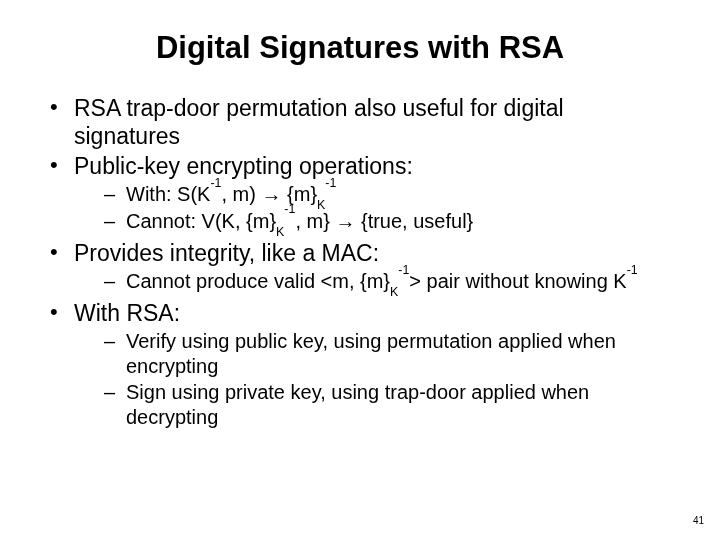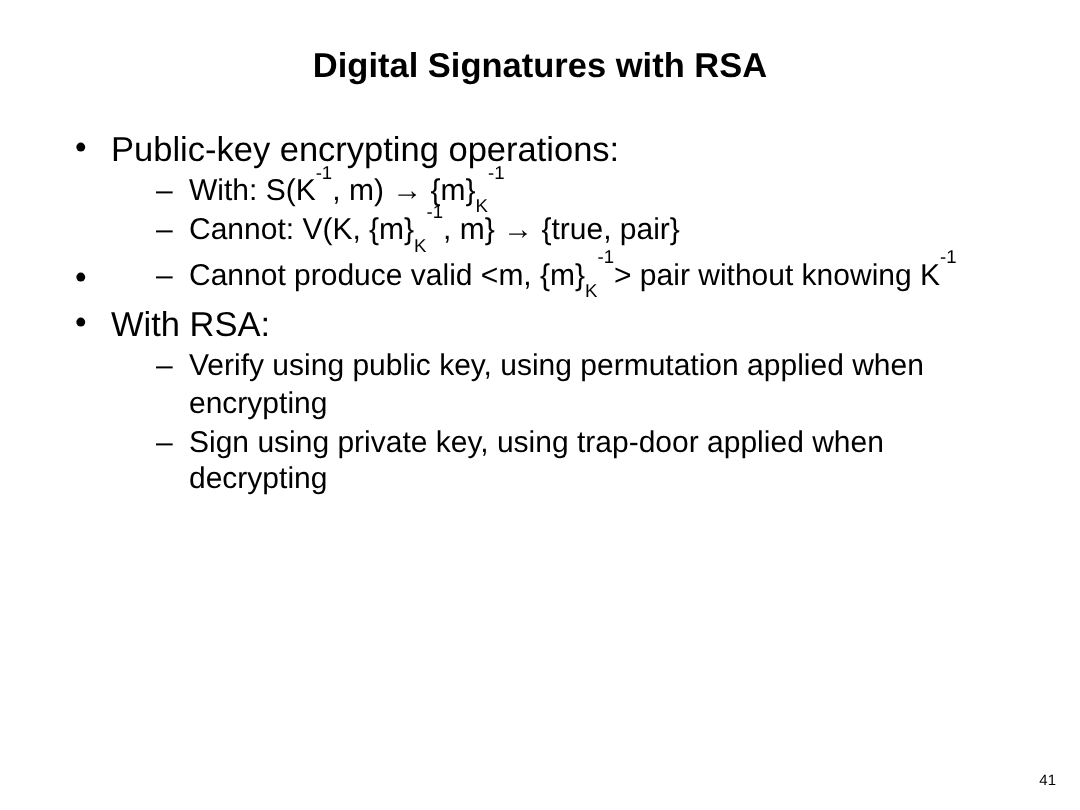--- a/index.html
+++ b/index.html
@@ -13,21 +13,21 @@
   }
   .slide {
     position: relative;
     width: 720px;
     height: 540px;
     box-sizing: border-box;
     padding: 20px 44px 20px 44px;
   }
   .title {
     font-weight: bold;
-    font-size: 23px;
+    font-size: 31px;
     text-align: center;
     margin: 10px 0 28px 0;
   }
   ul.top {
     list-style: none;
     margin: 0;
     padding: 0;
   }
   ul.top > li {
     position: relative;
@@ -81,34 +81,38 @@
 </style>
 </head>
 <body>
 
 <div class="slide">
 
   <div class="title">Digital Signatures with RSA</div>
 
   <ul class="top">
 
+    <li>
+      <span>RSA trap-door permutation also useful for digital signatures</span>
+    </li>
 
     <li>
       <span>Public-key encrypting operations:</span>
       <ul class="sub">
         <li>
           <span>With: S(K</span><sup>-1</sup><span>, m) </span><span class="arr">→</span><span> {m}</span><sub>K</sub><sup>-1</sup>
         </li>
         <li>
-          <span>Cannot: V(K, {m}</span><sub>K</sub><sup>-1</sup><span>, m} </span><span class="arr">→</span><span> {true, pair}</span>
+          <span>Cannot: V(K, {m}</span><sub>K</sub><sup>-1</sup><span>, m} </span><span class="arr">→</span><span> {true, useful}</span>
         </li>
       </ul>
     </li>
 
     <li>
+      <span>Provides integrity, like a MAC:</span>
       <ul class="sub">
         <li>
           <span>Cannot produce valid &lt;m, {m}</span><sub>K</sub><sup>-1</sup><span>&gt; pair without knowing K</span><sup>-1</sup>
         </li>
       </ul>
     </li>
 
     <li>
       <span>With RSA:</span>
       <ul class="sub">

